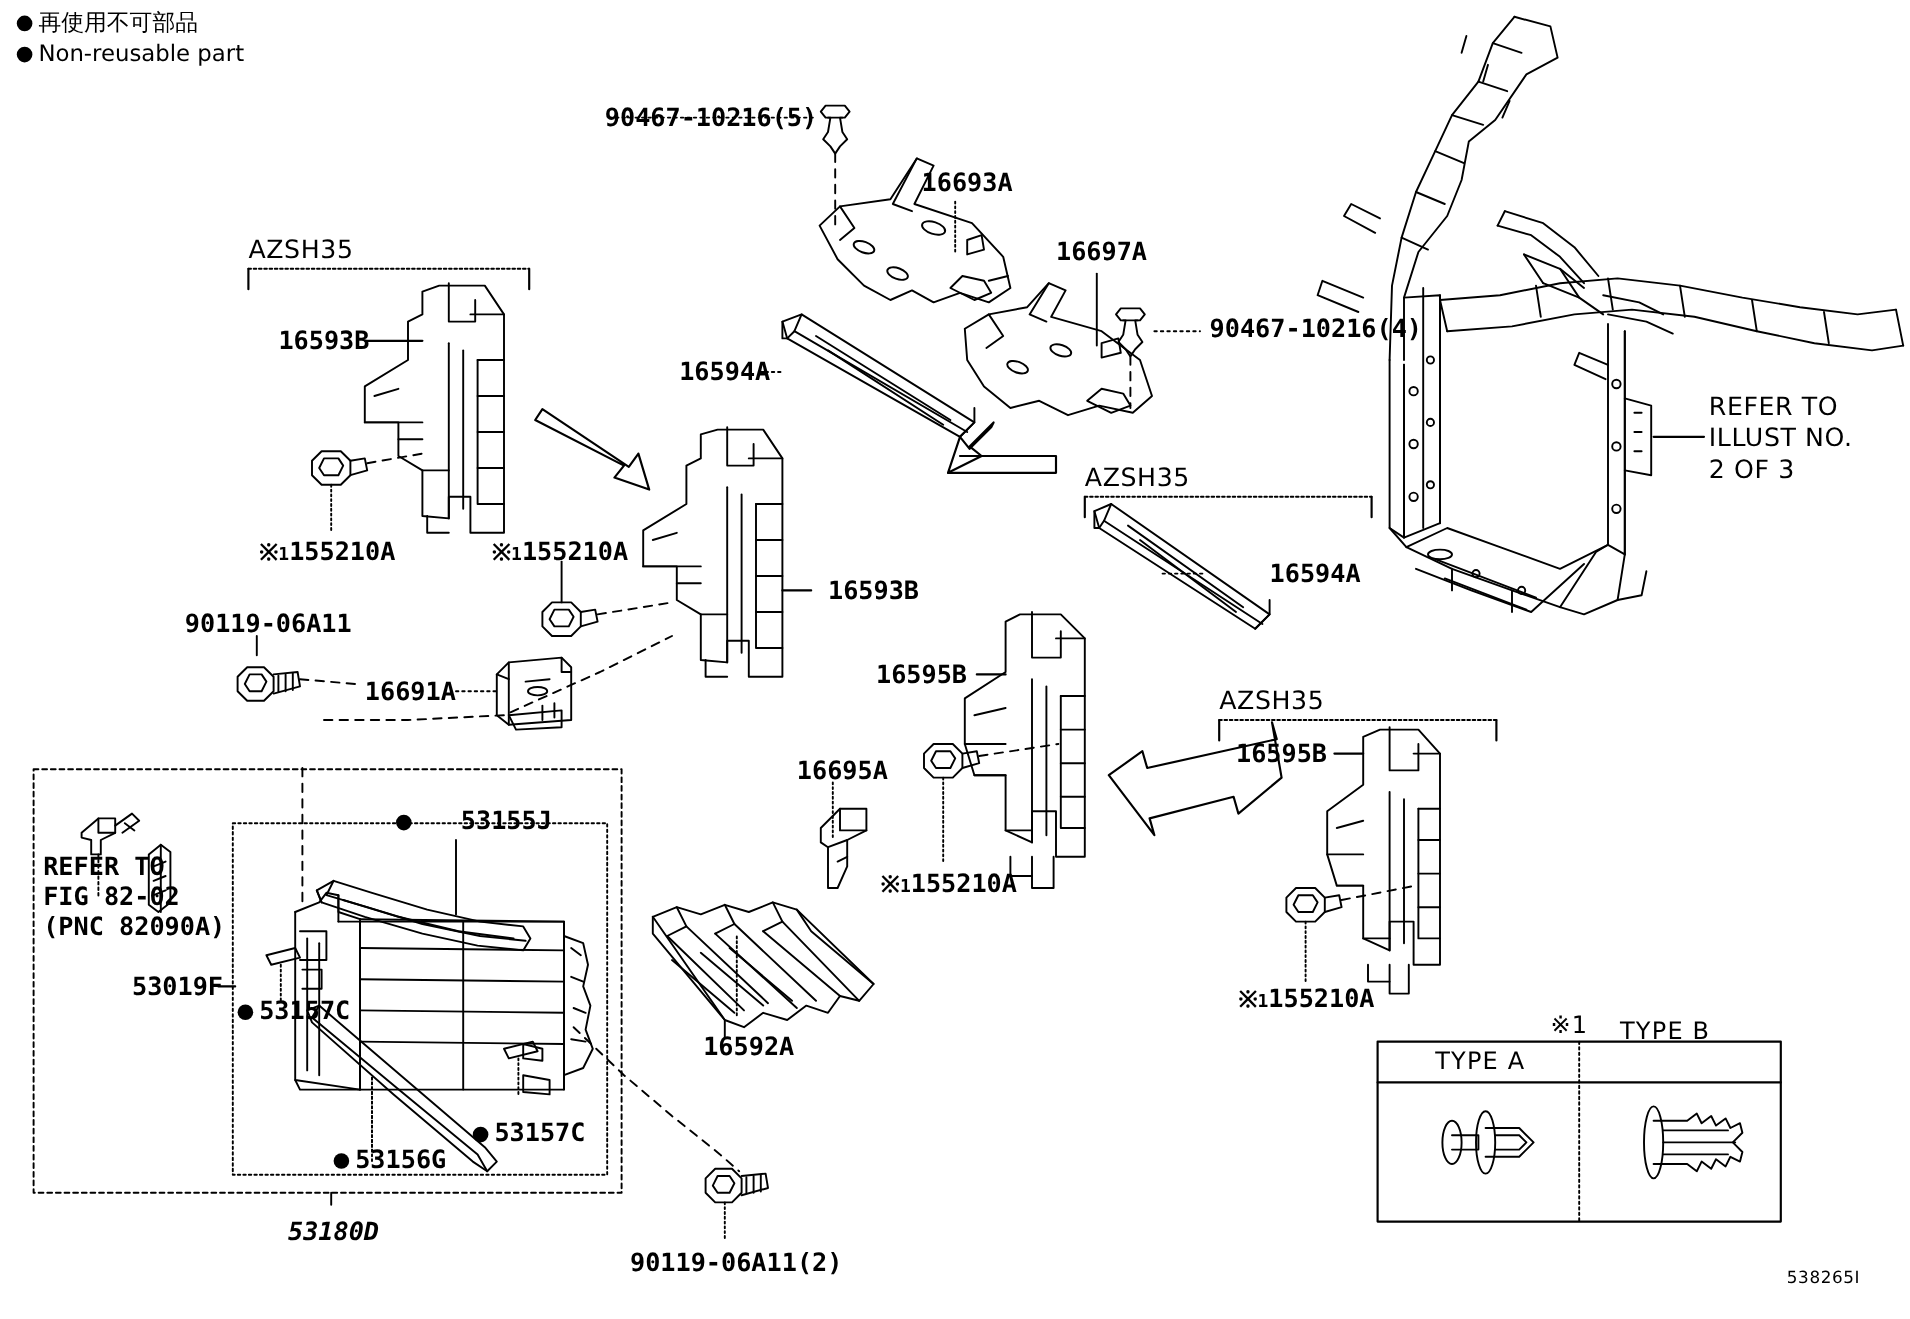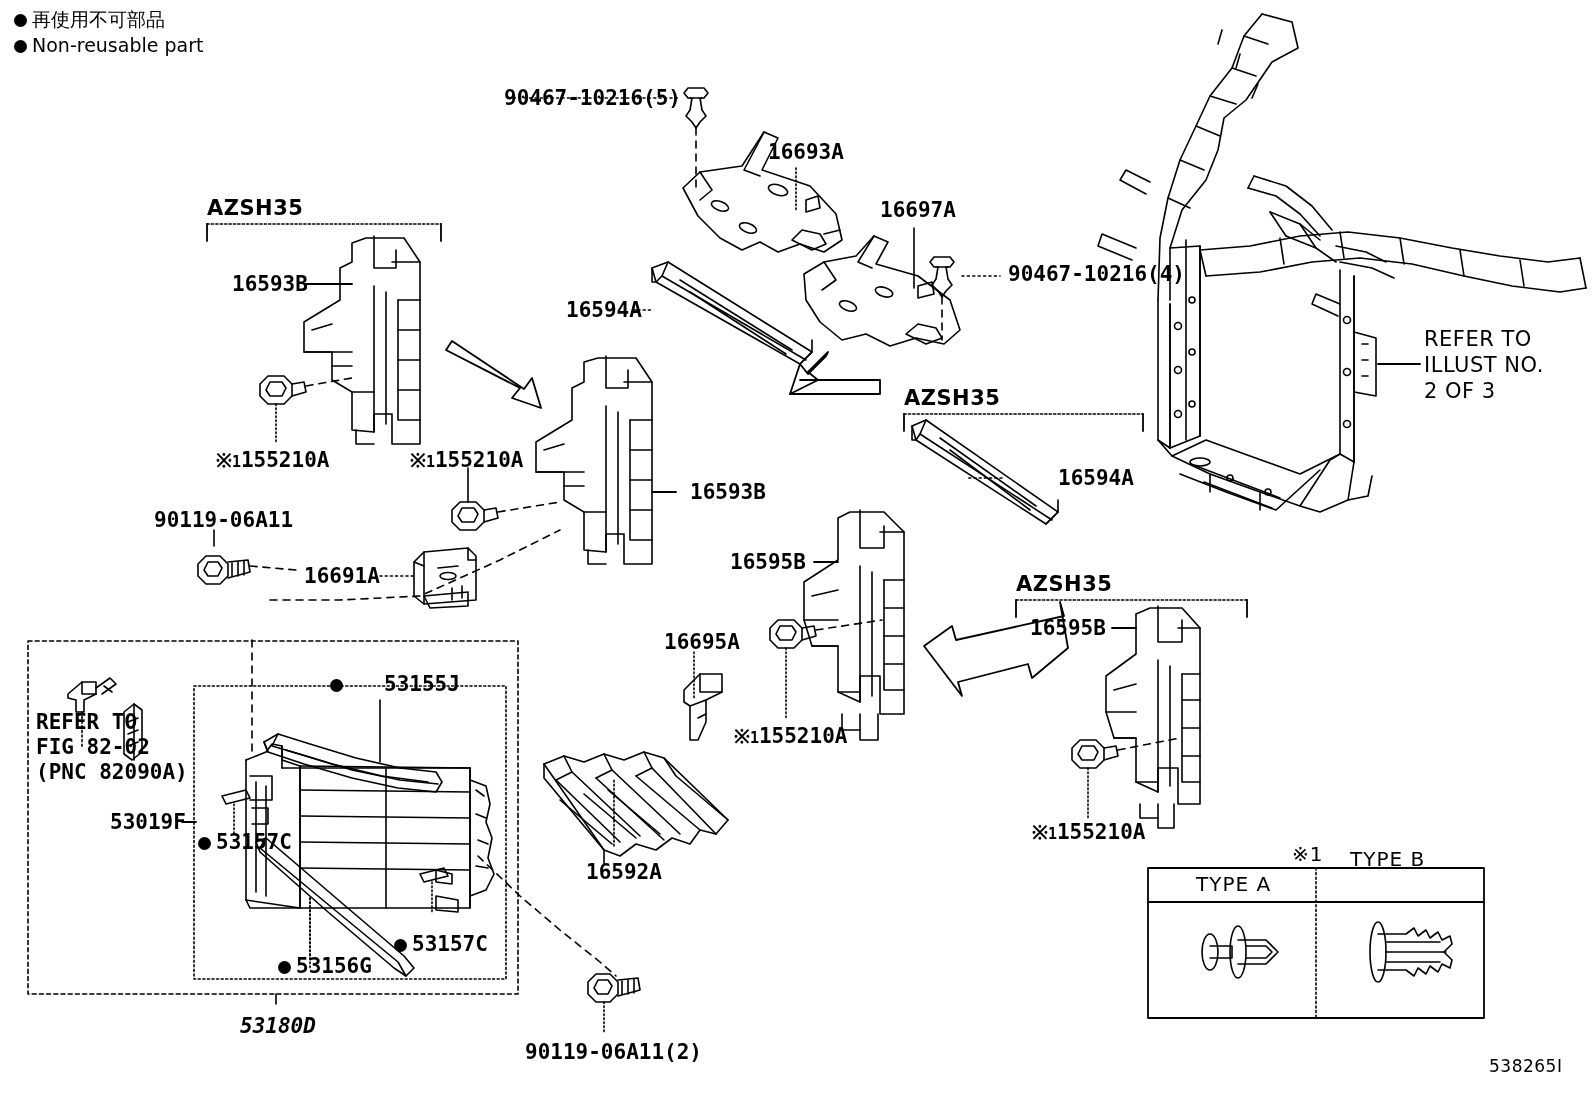--- a/index.html
+++ b/index.html
@@ -2,26 +2,26 @@
 <html><head>
 <meta charset="utf-8">
 <style>
   html,body{margin:0;padding:0;background:#fff;}
   body{width:1592px;height:1099px;position:relative;overflow:hidden;
        font-family:"DejaVu Sans Mono",monospace;color:#000;}
   #sheet{position:absolute;inset:0;width:1472px;height:1099px;}
   svg#art{position:absolute;left:0;top:0;width:1592px;height:1099px;}
   .lbl{position:absolute;white-space:nowrap;font-family:"DejaVu Sans Mono",monospace;
        font-weight:700;font-size:21px;letter-spacing:0px;line-height:1;}
-  .lbl.sans{font-family:"DejaVu Sans",sans-serif;font-weight:700;letter-spacing:.5px;}
+  .lbl.sans{font-family:"DejaVu Sans",sans-serif;font-weight:400;letter-spacing:.5px;}
   .lbl.leg{font-family:"DejaVu Sans",sans-serif;font-weight:400;font-size:19px;}
   .lbl.refblk{font-size:21px;line-height:25px;font-weight:700;}
   .lbl.refsans{font-family:"DejaVu Sans",sans-serif;font-weight:400;font-size:21px;line-height:26px;letter-spacing:.5px;}
   .lbl.tbl{font-family:"DejaVu Sans",sans-serif;font-weight:400;font-size:20px;letter-spacing:1px;}
-  .lbl.figid{font-family:"DejaVu Sans",sans-serif;font-weight:400;font-size:17px;letter-spacing:.5px;}
+  .lbl.figid{font-family:"DejaVu Sans",sans-serif;font-weight:400;font-size:14px;letter-spacing:.5px;}
   .dot{display:inline-block;width:13px;height:13px;border-radius:50%;
        background:#000;vertical-align:-1px;margin-right:5px;}
   .kome{font-size:19px;}
   .sub{font-size:15px;}
   .legrow{position:absolute;white-space:nowrap;}
 </style>
 </head>
 <body>
 
 <div id="sheet">

